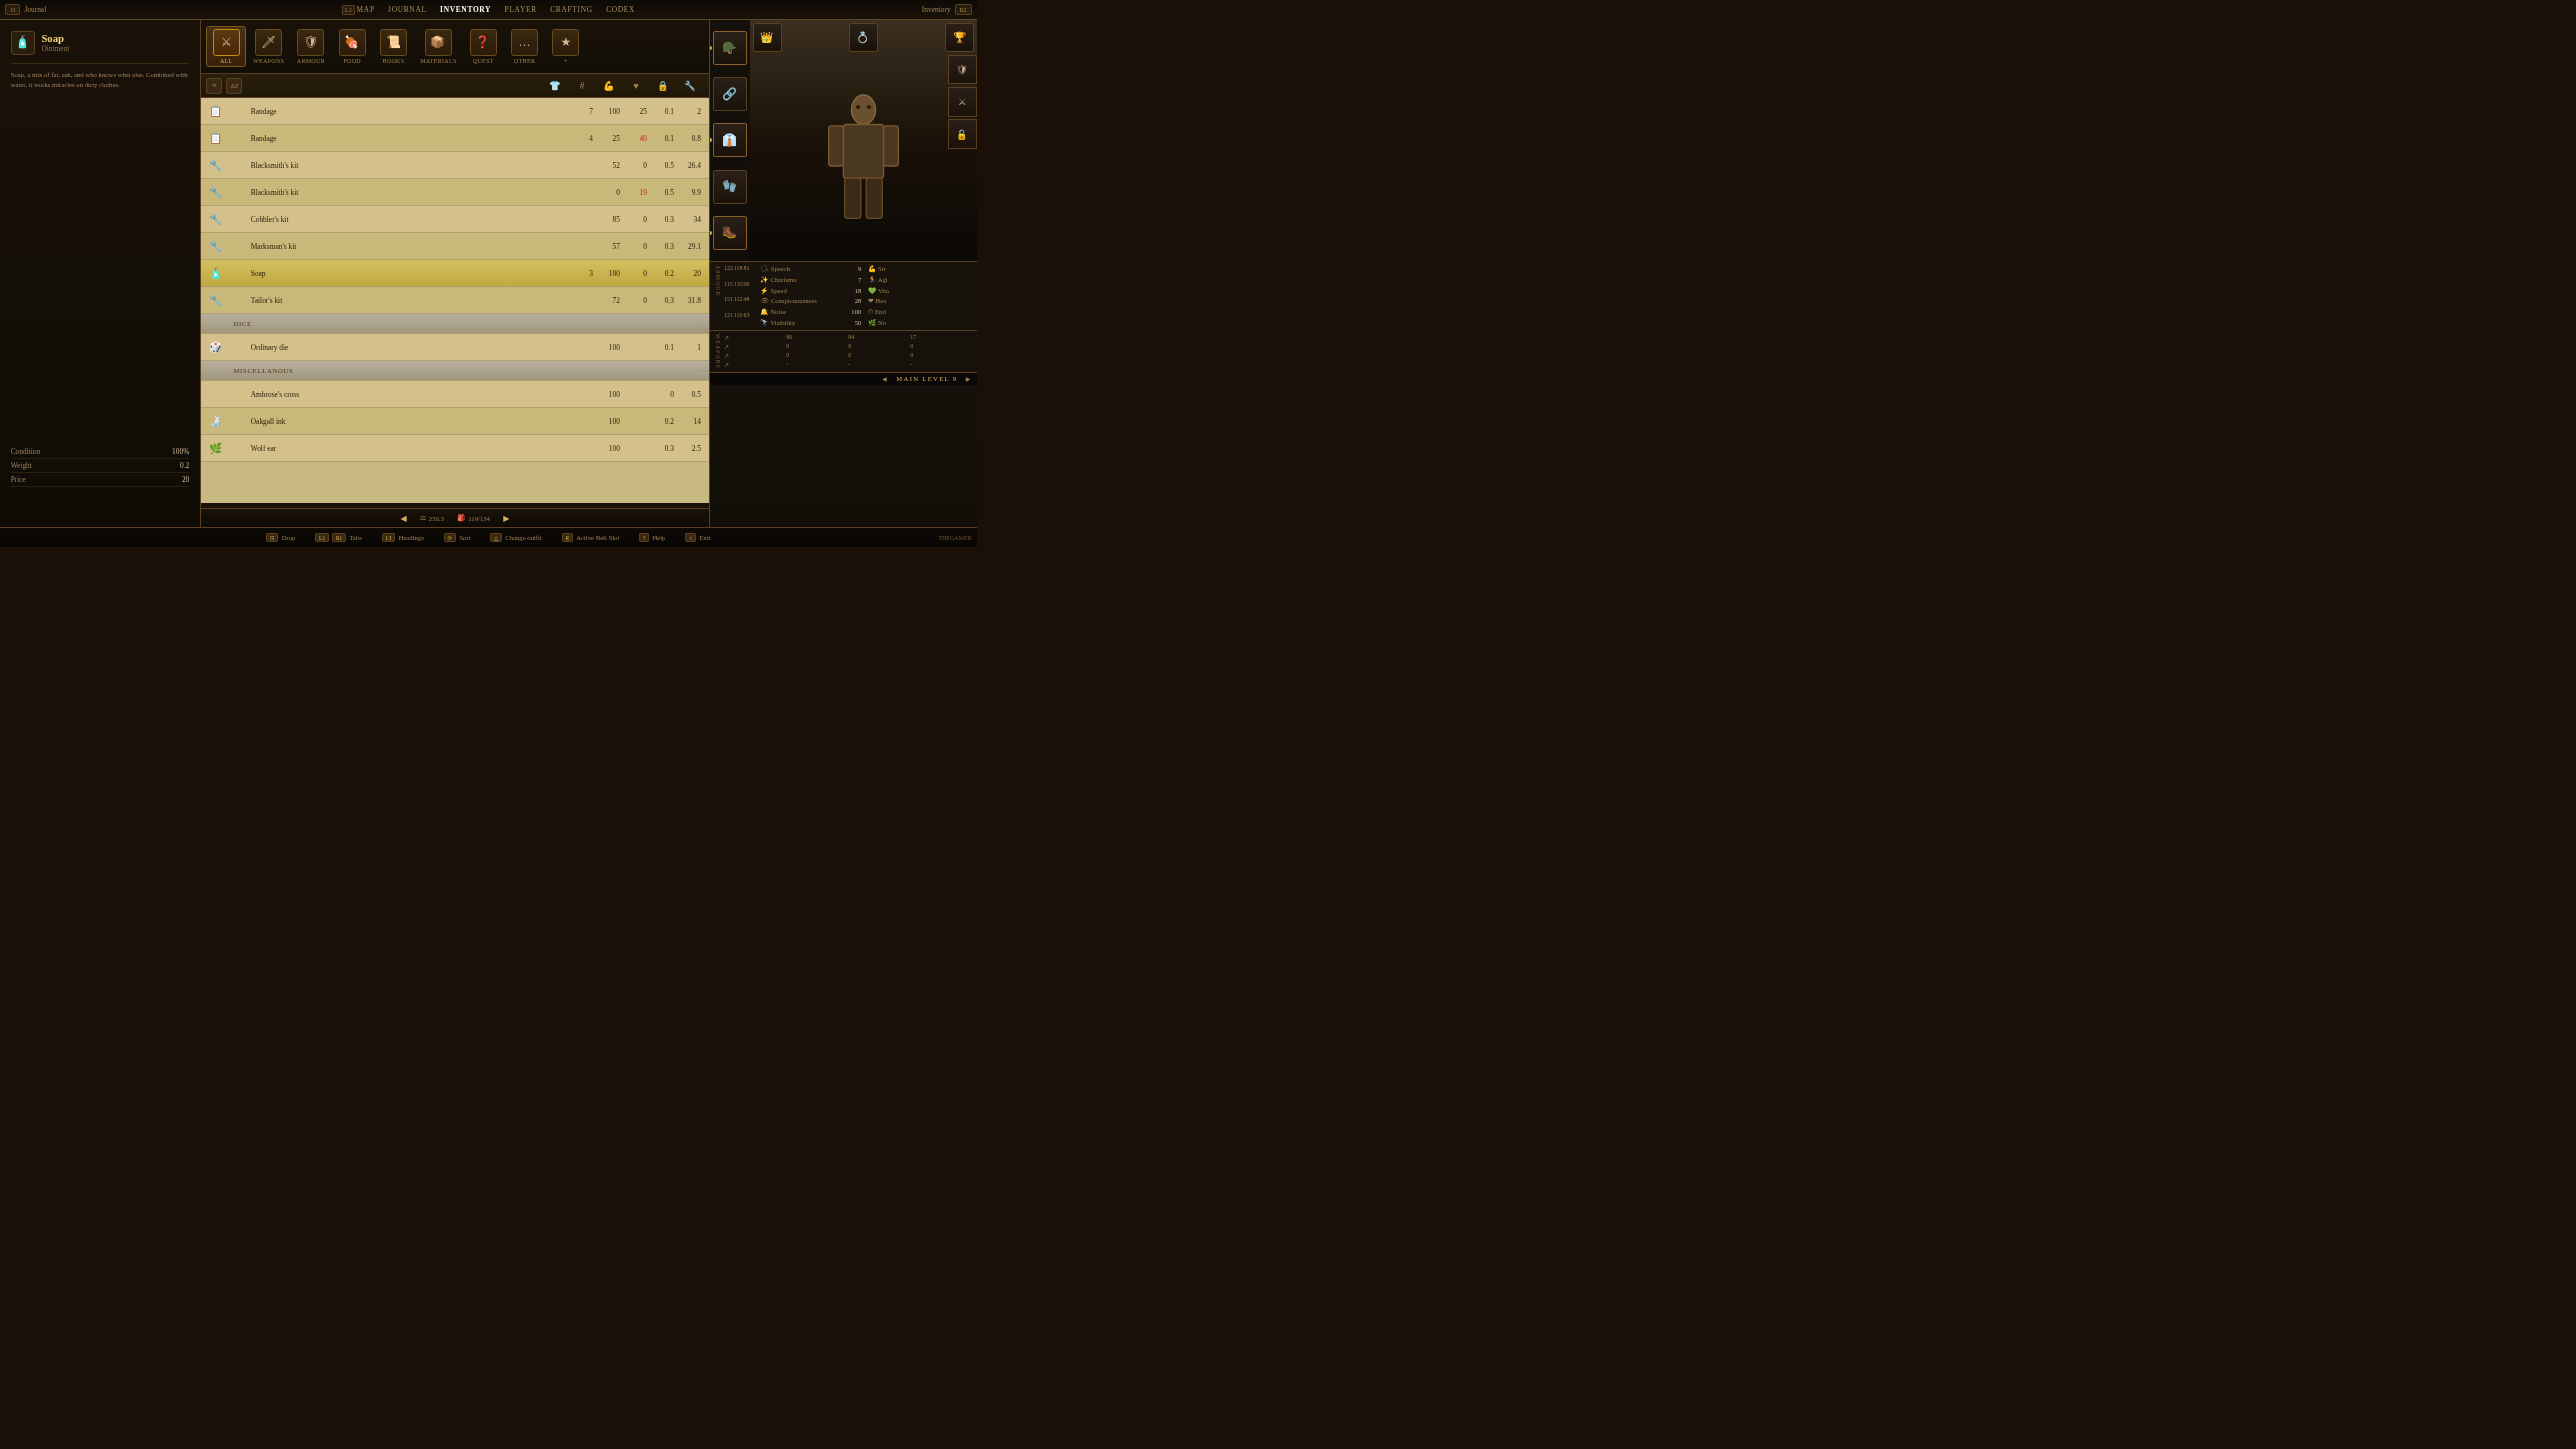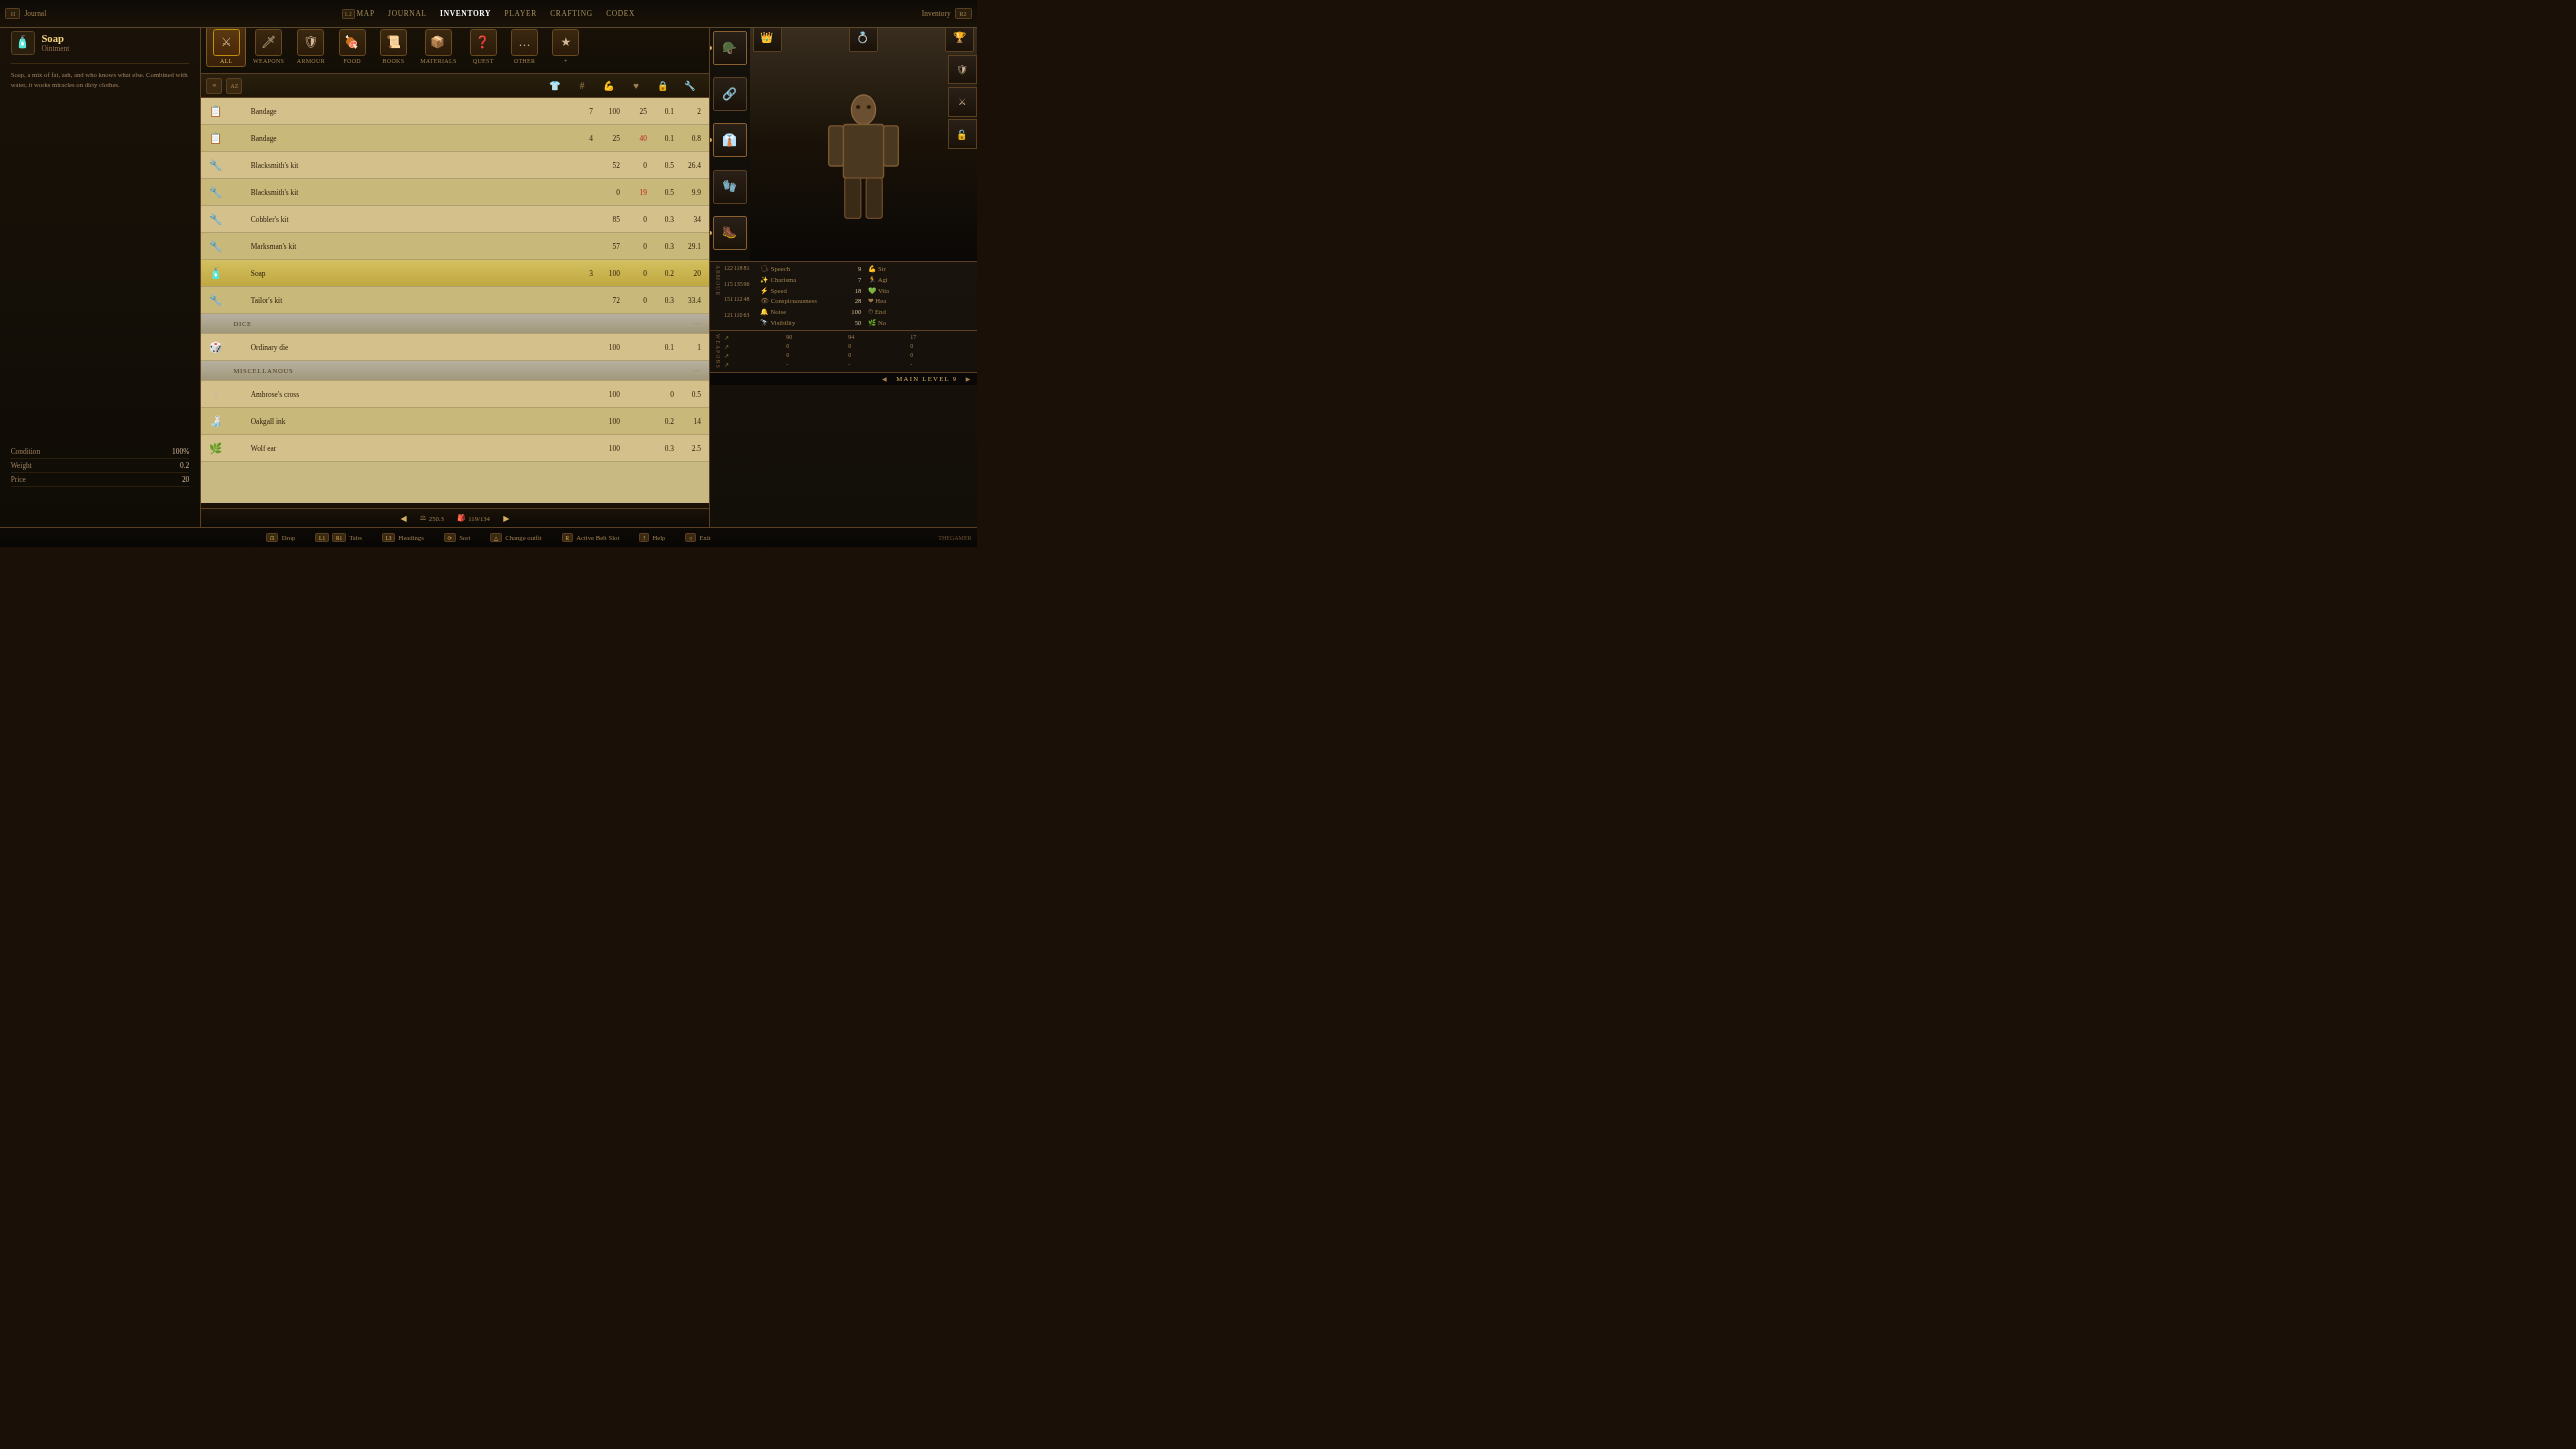--- a/index.html
+++ b/index.html
@@ -10,21 +10,21 @@
       font-family: 'Georgia', serif;
       overflow: hidden;
       position: relative;
       color: #d4b896;
     }
 
     
     .top-nav {
       position: absolute;
       top: 0; left: 0; right: 0;
-      height: 28px;
+      height: 20px;
       background: linear-gradient(180deg, #0d0a06 0%, #1a1208 100%);
       display: flex;
       align-items: center;
       justify-content: center;
       border-bottom: 0.7px solid #5a4a2a;
       z-index: 10;
     }
     .top-nav-left {
       position: absolute;
       left: 5.4px;
@@ -631,21 +631,21 @@
         <span class="item-row-val">0.2</span>
         <span class="item-row-val">20</span>
       </div>
       <div class="item-row odd">
         <div class="item-icon-small">🔧</div>
         <span class="item-row-name">Tailor's kit</span>
         <span class="item-row-val"></span>
         <span class="item-row-val">72</span>
         <span class="item-row-val">0</span>
         <span class="item-row-val">0.3</span>
-        <span class="item-row-val">33.4</span>
+        <span class="item-row-val">31.8</span>
       </div>
       <div class="item-row section-header">
         <div class="item-icon-small"></div>
         <span class="section-label">Dice</span>
         <div style="flex:1"></div>
         <span style="color:#a08050;font-size:7.4px;padding-right:2.7px;">⋯</span>
       </div>
       <div class="item-row">
         <div class="item-icon-small">🎲</div>
         <span class="item-row-name">Ordinary die</span>

